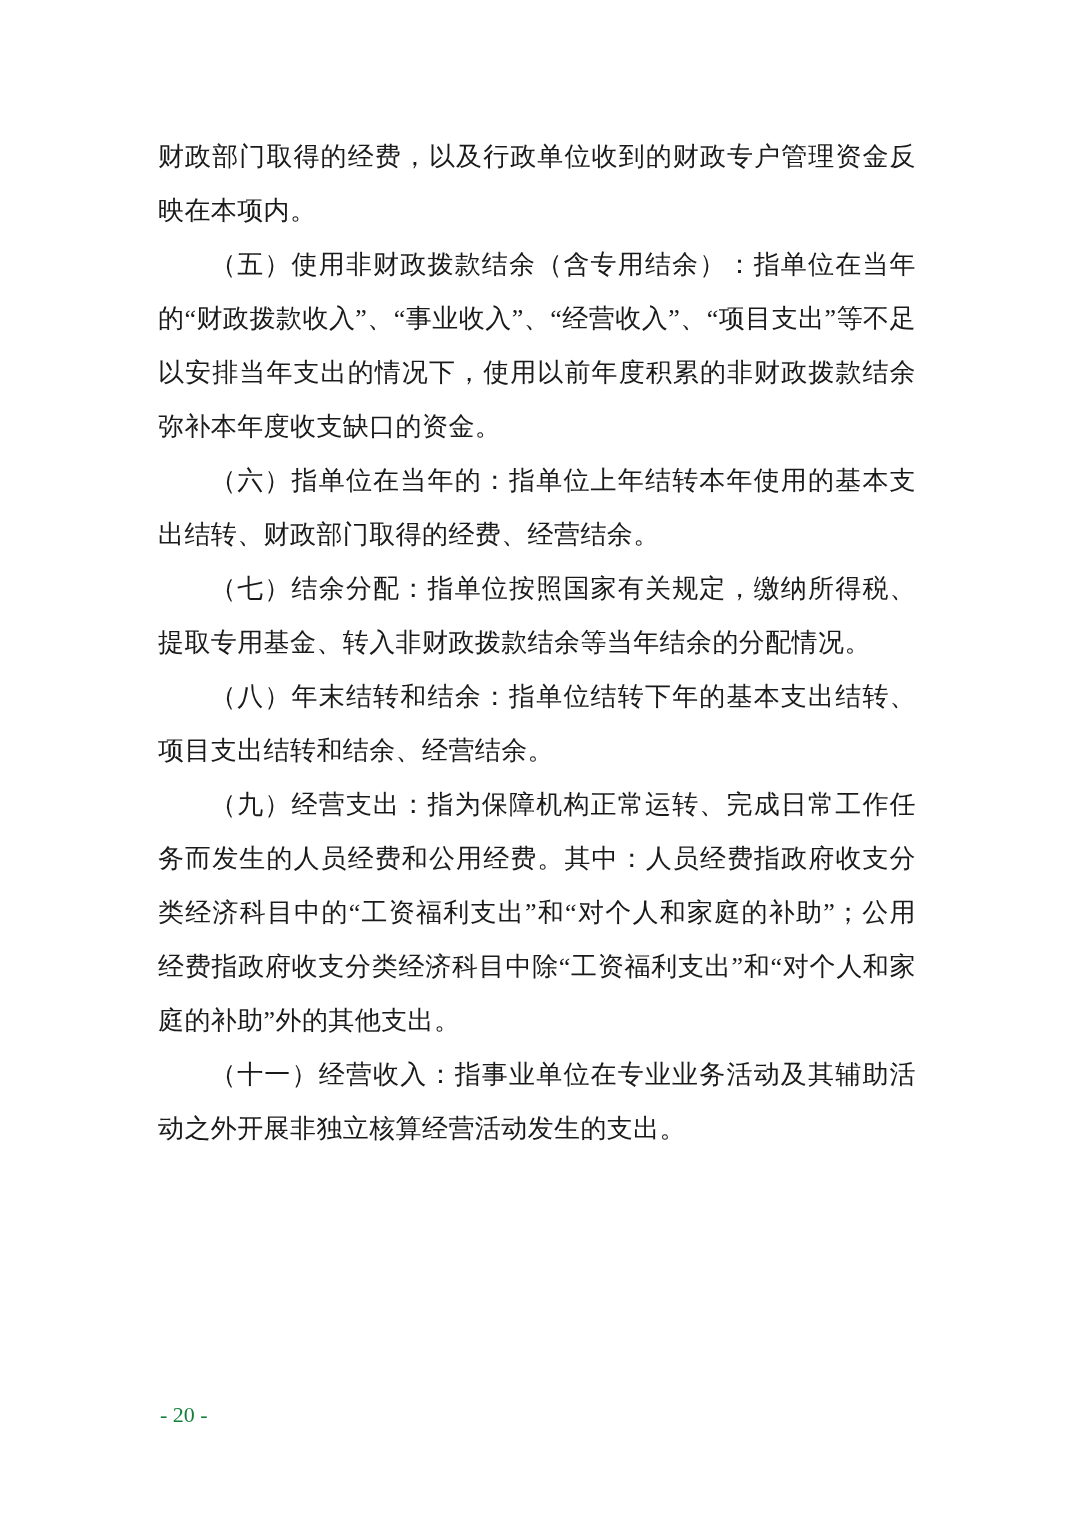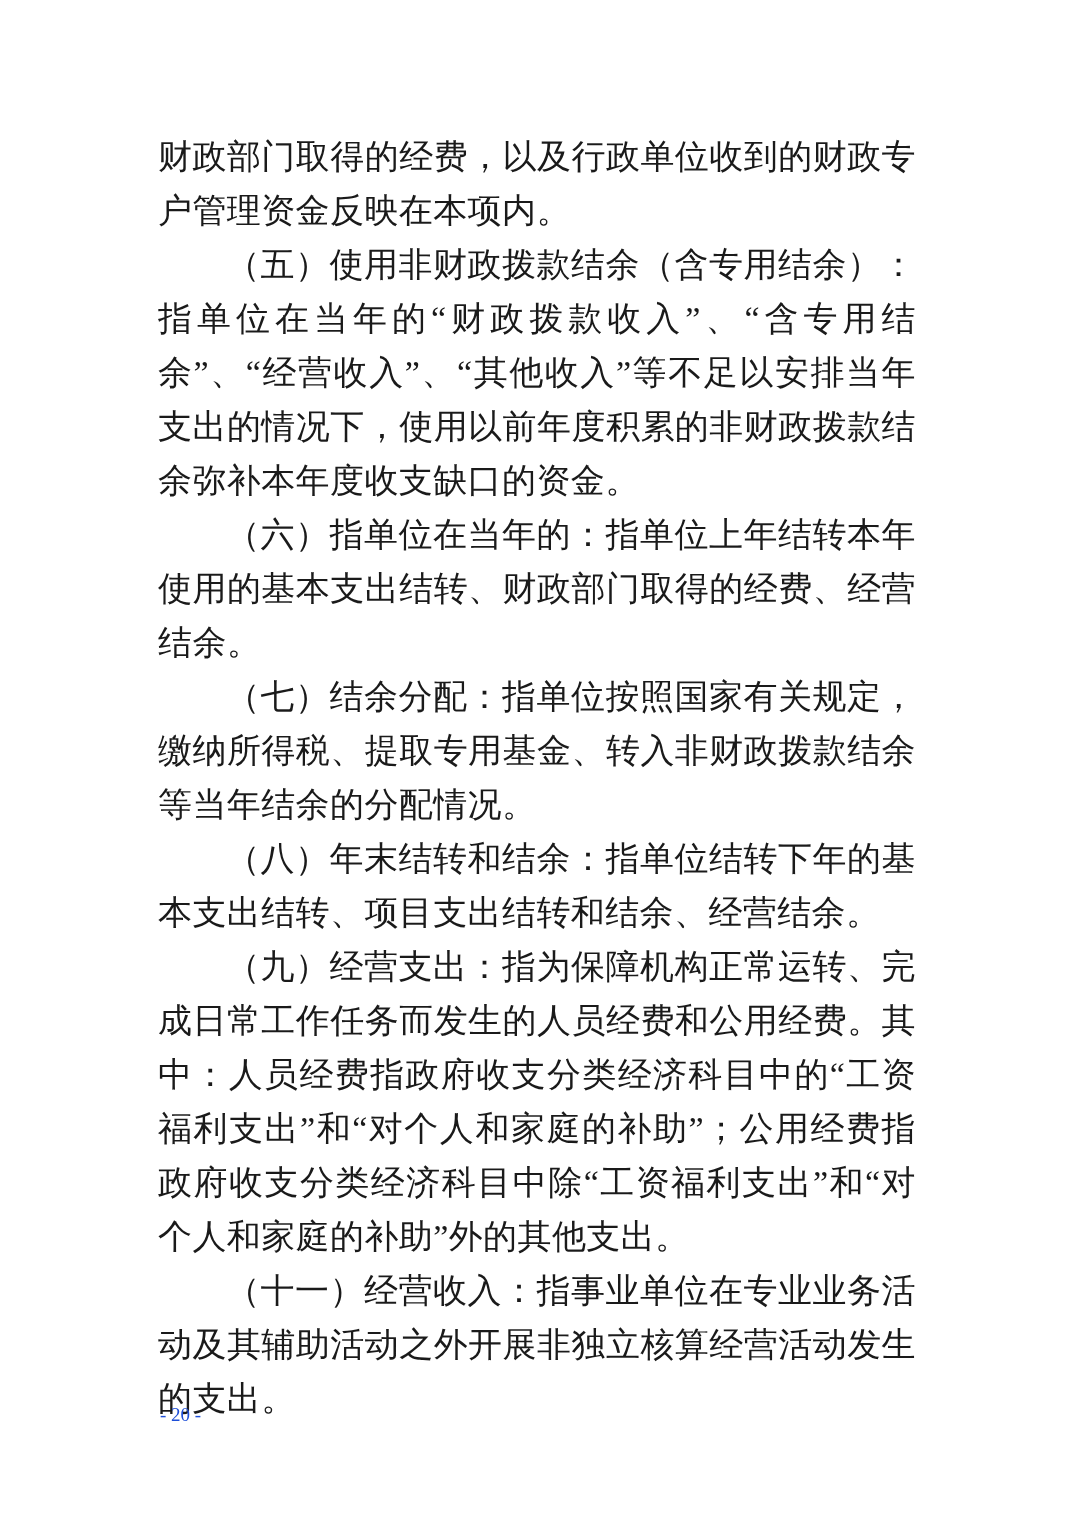--- a/index.html
+++ b/index.html
@@ -17,52 +17,52 @@
     overflow: hidden;
   }
   .content {
     position: absolute;
     left: 158px;
     top: 130px;
     width: 758px;
   }
   .para {
     margin: 0;
-    font-size: 34px;
+    font-size: 26px;
     line-height: 54px;
     text-align: justify;
     text-align-last: left;
     text-justify: inter-character;
     text-indent: 2em;
     letter-spacing: 0.4px;
   }
   .para-continuation {
     text-indent: 0;
   }
   .lead {
     font-weight: 400;
   }
   .page-number {
     position: absolute;
     left: 160px;
     top: 1398px;
-    font-size: 19px;
+    font-size: 22px;
     line-height: 34px;
-    color: #1d4ed8;
+    color: #15803d;
   }
 </style>
 </head>
 <body>
 
 <div class="page">
   <main class="content">
 
     <p class="para para-continuation"><strong class="lead"></strong><span>财政部门取得的经费，以及行政单位收到的财政专户管理资金反映在本项内。</span></p>
 
-    <p class="para"><strong class="lead">（五）使用非财政拨款结余（含专用结余）：</strong><span>指单位在当年的“财政拨款收入”、“含专用结余”、“经营收入”、“其他收入”等不足以安排当年支出的情况下，使用以前年度积累的非财政拨款结余弥补本年度收支缺口的资金。</span></p>
+    <p class="para"><strong class="lead">（五）使用非财政拨款结余（含专用结余）：</strong><span>指单位在当年的“财政拨款收入”、“事业收入”、“经营收入”、“项目支出”等不足以安排当年支出的情况下，使用以前年度积累的非财政拨款结余弥补本年度收支缺口的资金。</span></p>
 
     <p class="para"><strong class="lead">（六）指单位在当年的：</strong><span>指单位上年结转本年使用的基本支出结转、财政部门取得的经费、经营结余。</span></p>
 
     <p class="para"><strong class="lead">（七）结余分配：</strong><span>指单位按照国家有关规定，缴纳所得税、提取专用基金、转入非财政拨款结余等当年结余的分配情况。</span></p>
 
     <p class="para"><strong class="lead">（八）年末结转和结余：</strong><span>指单位结转下年的基本支出结转、项目支出结转和结余、经营结余。</span></p>
 
     <p class="para"><strong class="lead">（九）经营支出：</strong><span>指为保障机构正常运转、完成日常工作任务而发生的人员经费和公用经费。其中：人员经费指政府收支分类经济科目中的“工资福利支出”和“对个人和家庭的补助”；公用经费指政府收支分类经济科目中除“工资福利支出”和“对个人和家庭的补助”外的其他支出。</span></p>
 
 

